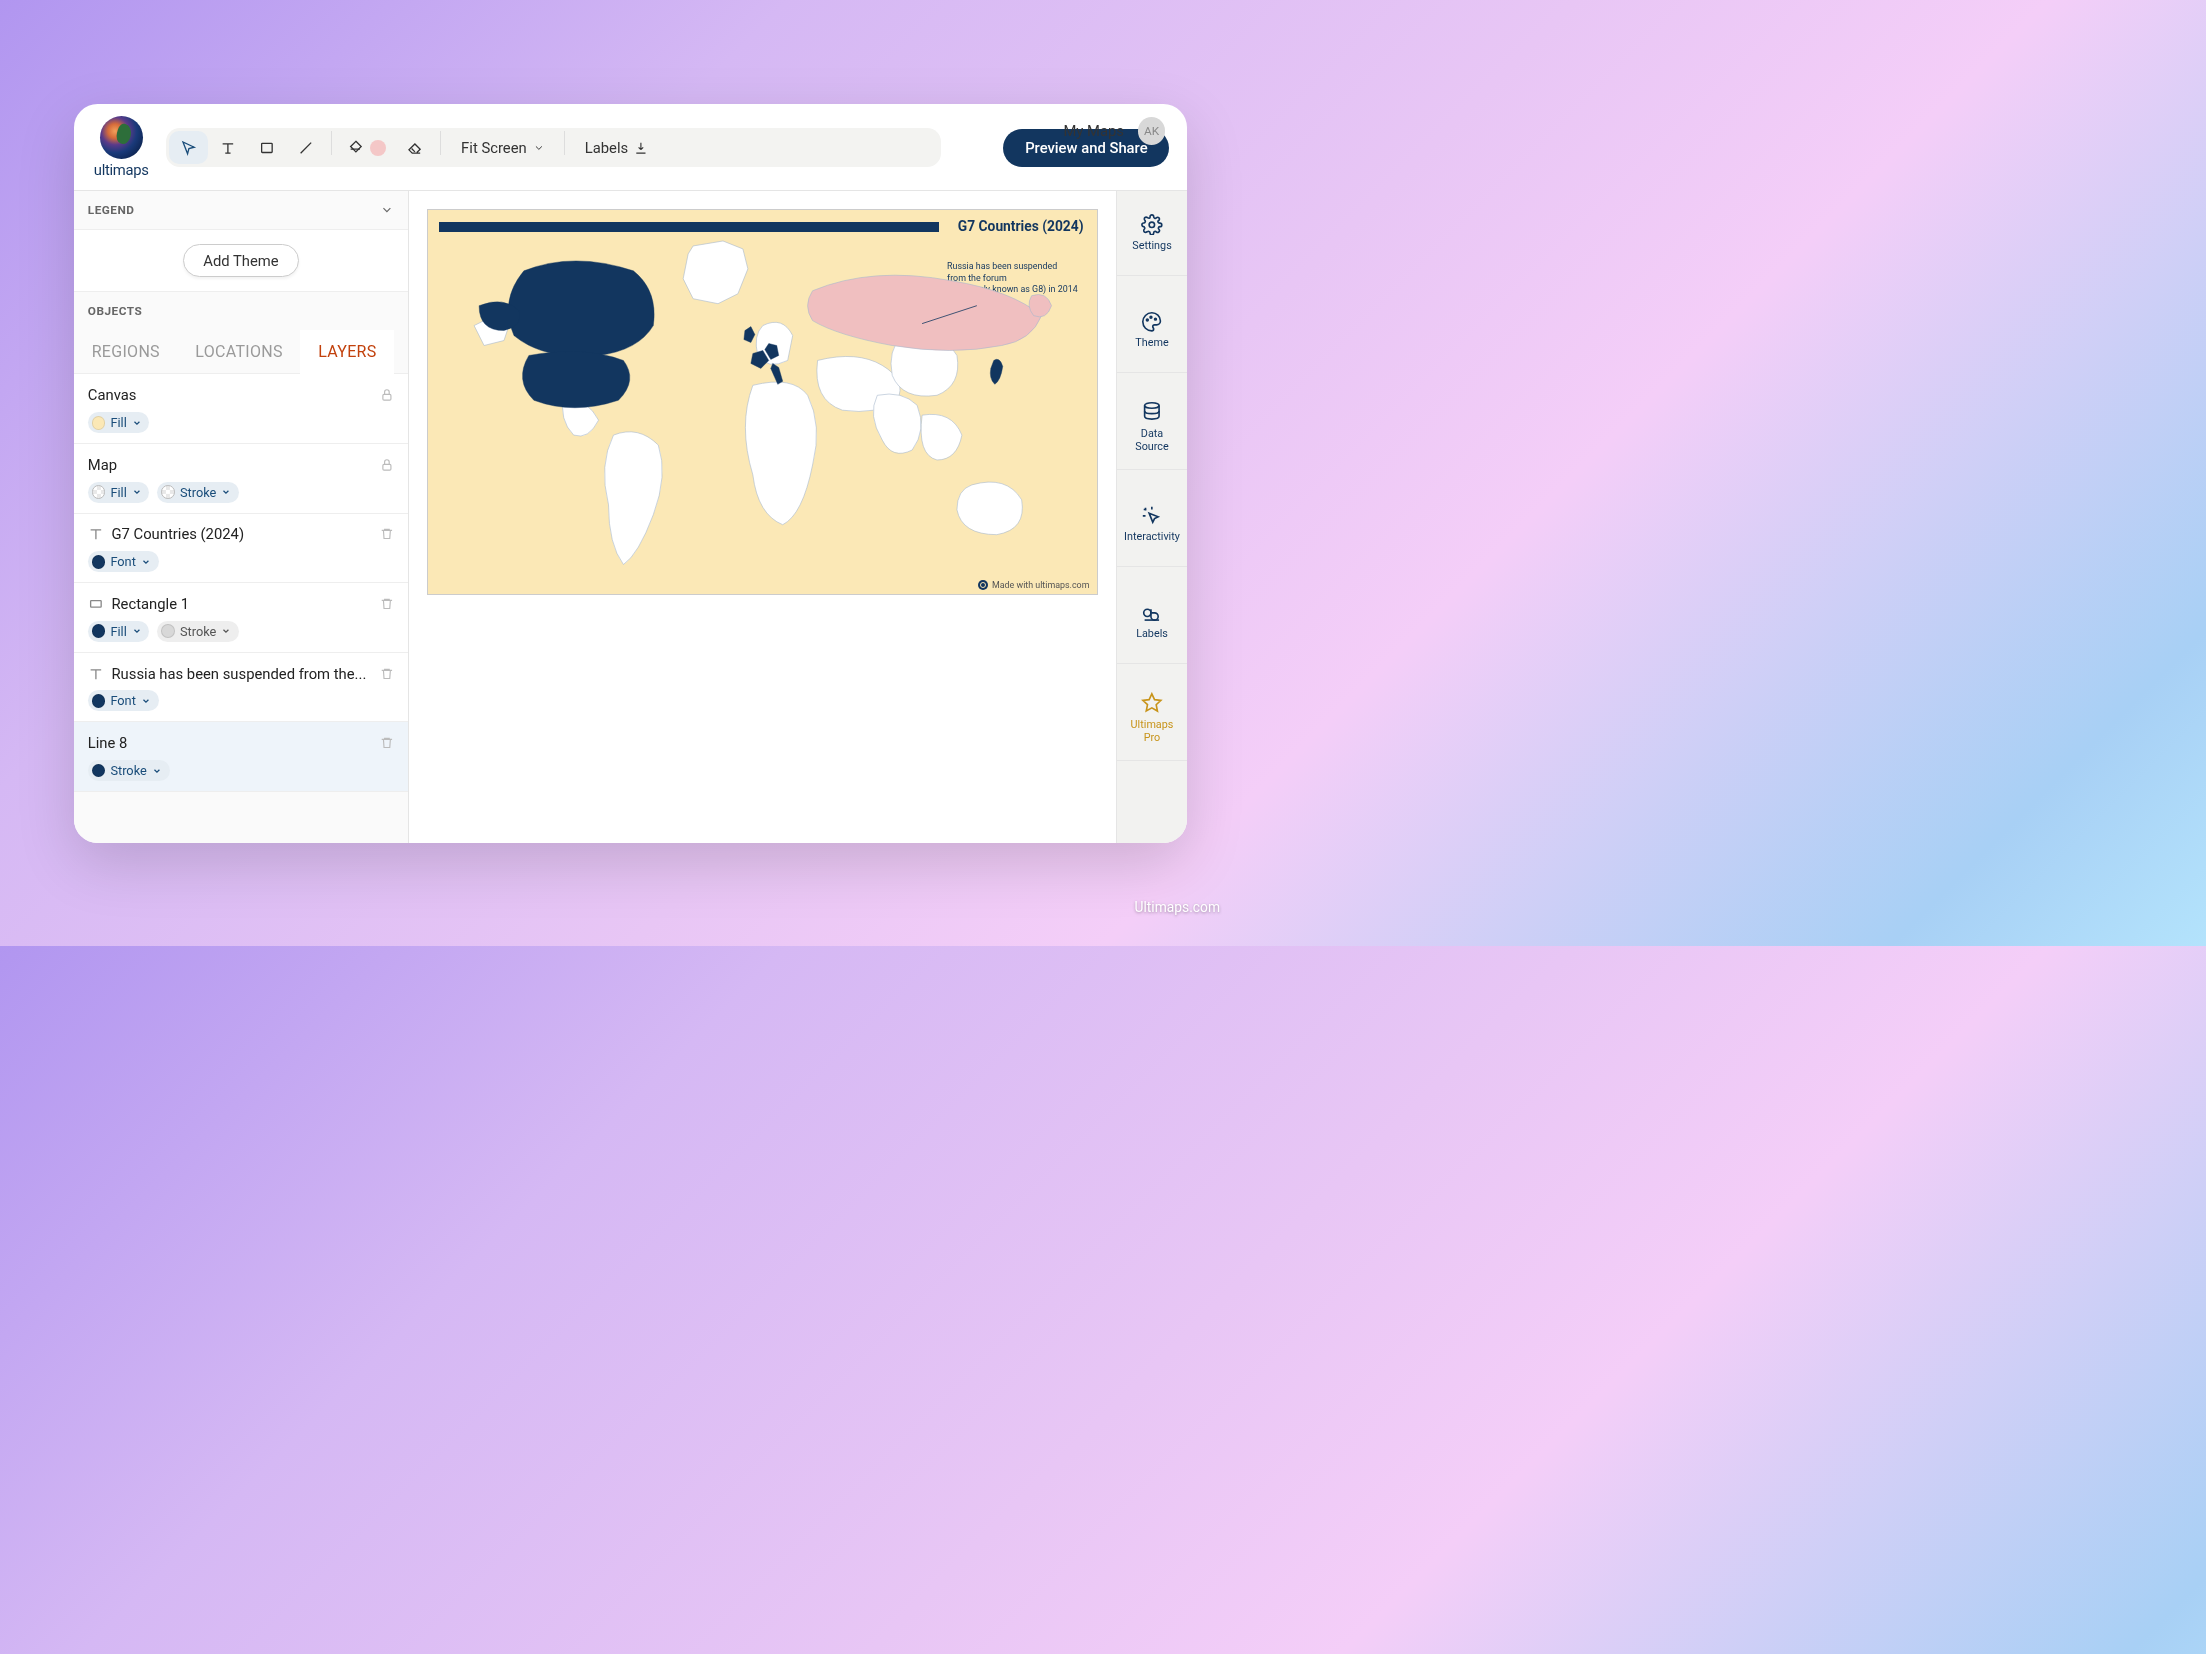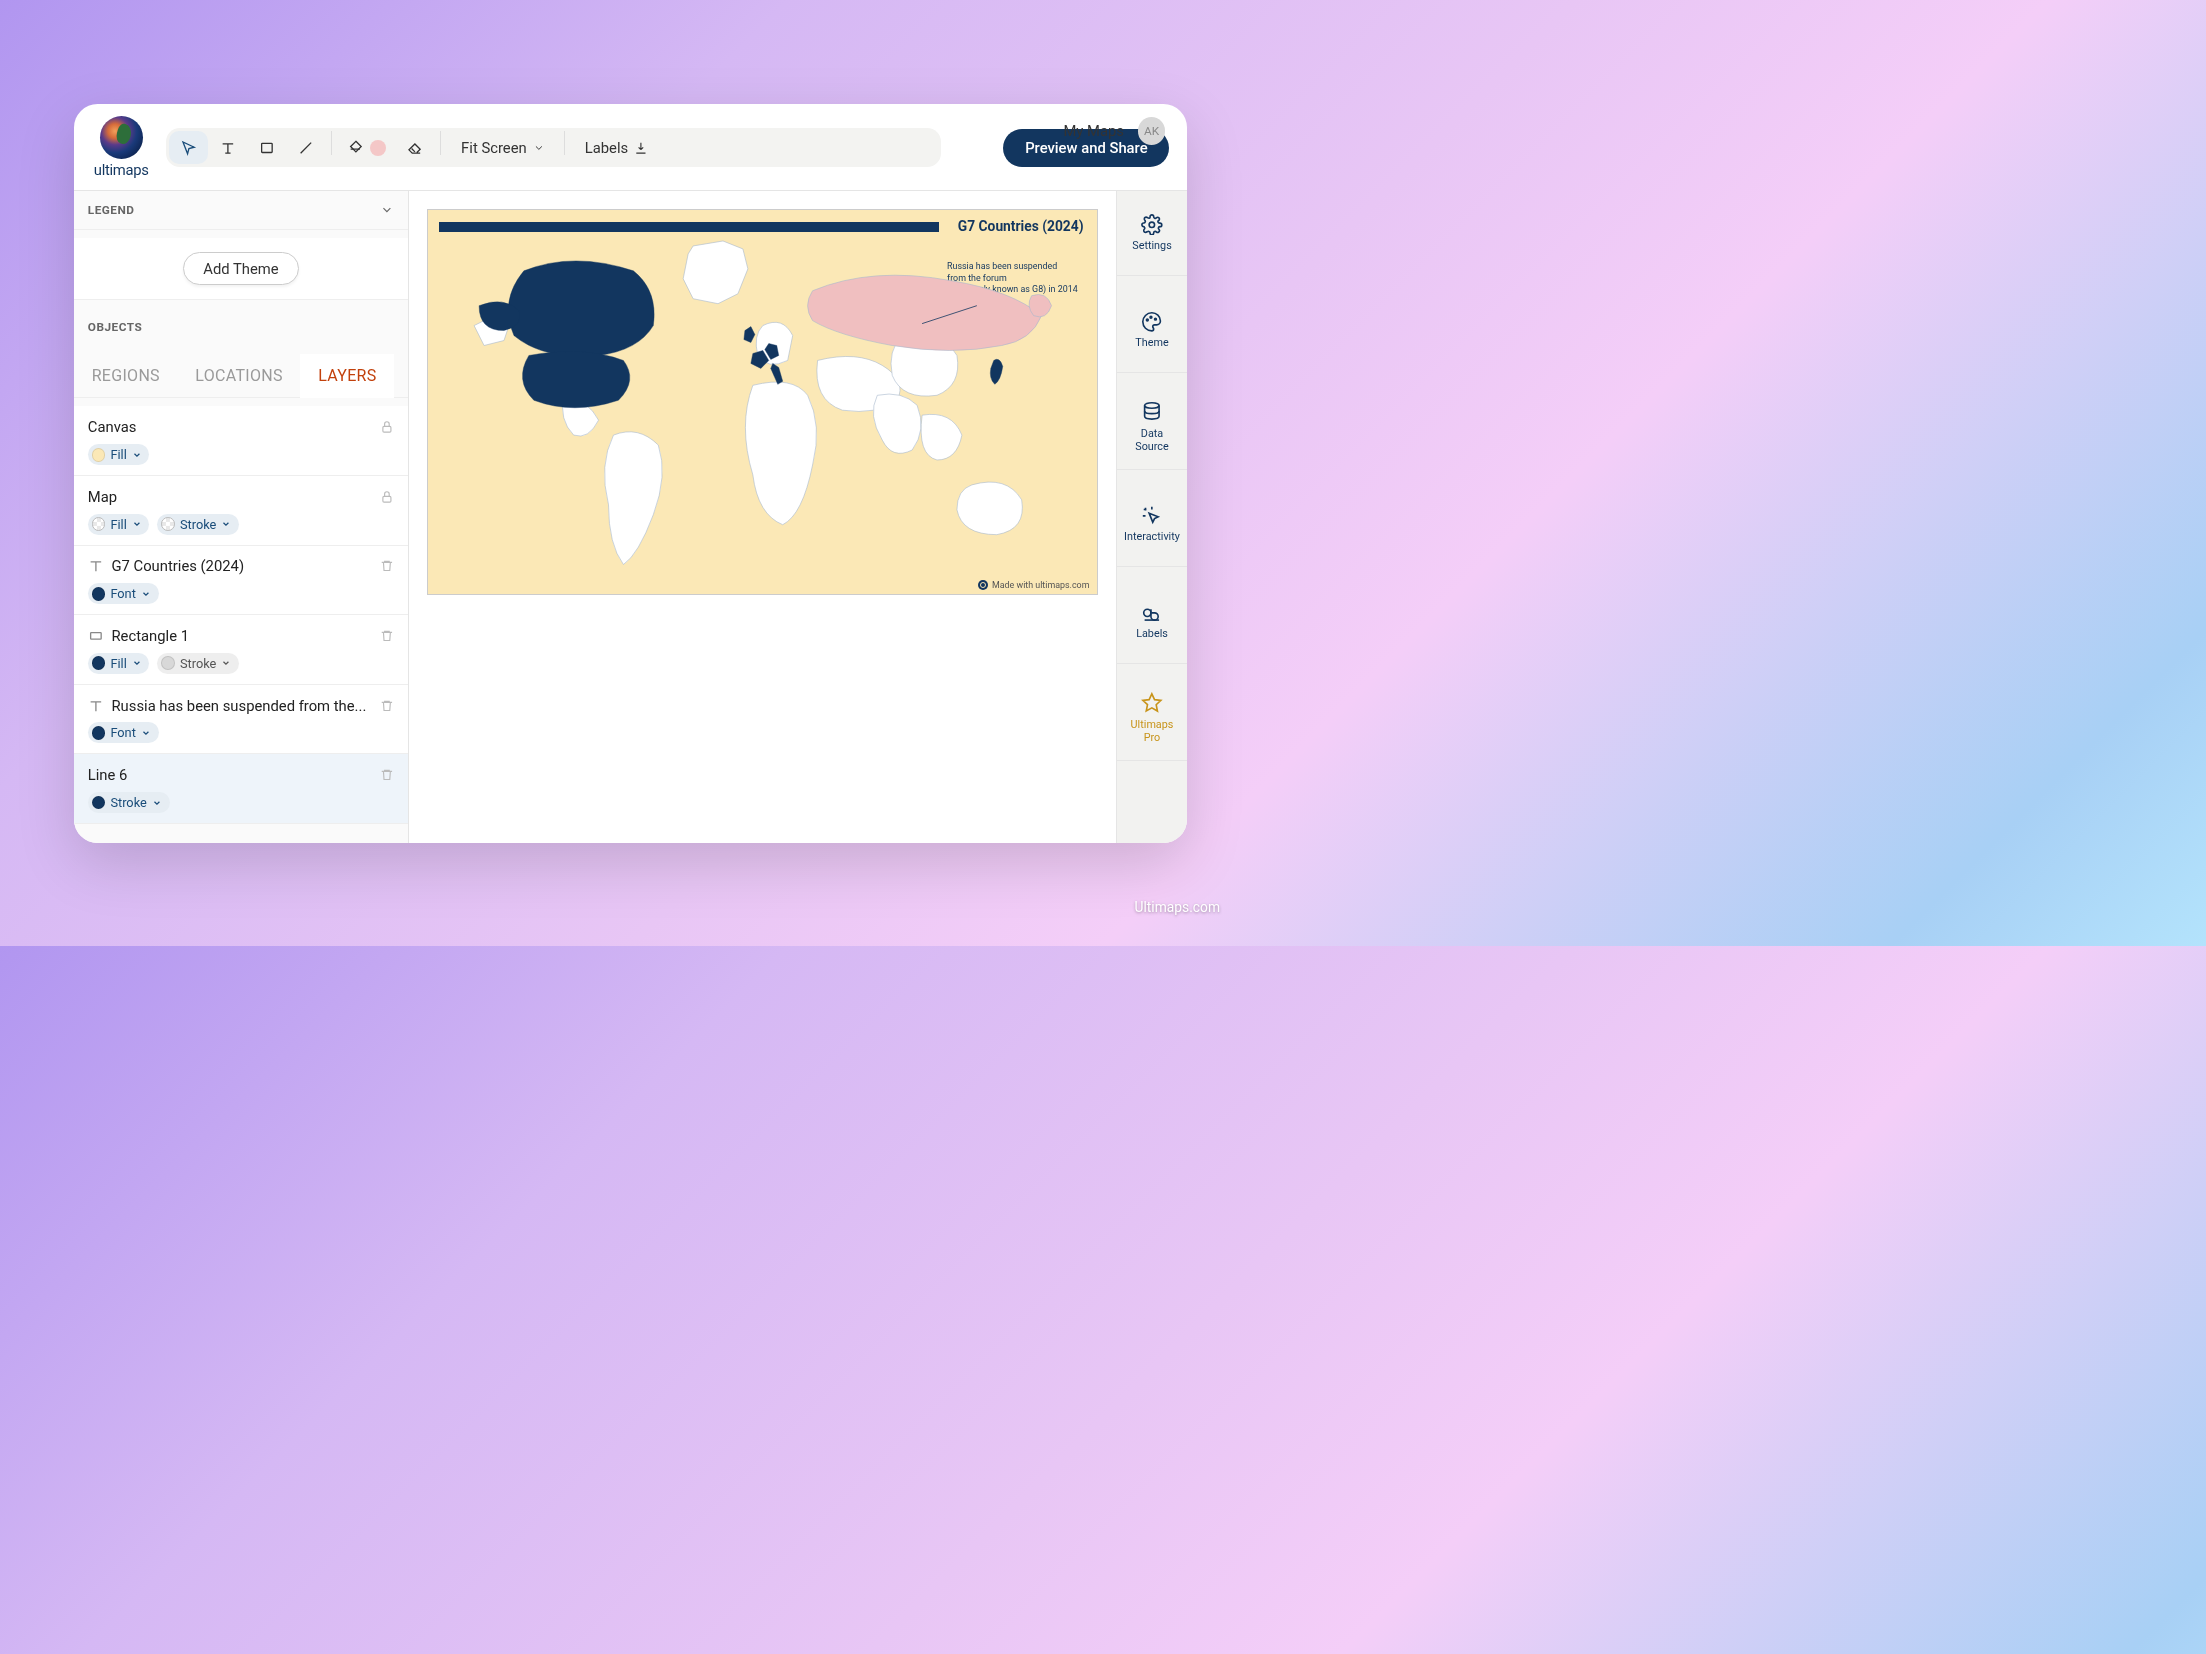--- a/index.html
+++ b/index.html
@@ -41,21 +41,21 @@
 .tool-btn { width:39px; height:33px; display:flex; align-items:center; justify-content:center; border-radius:9.9px; cursor:pointer; color:#333;}
 .tool-btn.active { background:#e6edf3; color:#1a4d7a;}
 .tool-btn.fill { width:auto; padding:0 9.9px; gap:5.9px;}
 .swatch-mini { width:15.8px; height:15.8px; border-radius:50%; }
 .tool-sep { width:1px; height:23.6px; background:#ddd; margin:0 5.9px;}
 .tool-text { padding:0 13.8px; height:33px; display:flex; align-items:center; gap:5.9px; cursor:pointer; font-size:14.8px; color:#333;}
 .preview-btn { background:#12365f; color:#fff; padding:9.9px 21.7px; border-radius:19.7px; font-size:14.8px; font-weight:500; cursor:pointer; margin-left:auto;}
 
 
 .main { flex:1; display:flex; overflow:hidden; border-top:1px solid #e5e5e5; margin-top:7.9px;}
-.left-panel { width:335px; background:#fafafa; border-right:1px solid #e5e5e5; display:flex; flex-direction:column; overflow:auto;gap:8px;}
+.left-panel { width:335px; background:#fafafa; border-right:1px solid #e5e5e5; display:flex; flex-direction:column; overflow:auto;}
 .canvas-area { flex:1; position:relative; background:#fff; padding:17.7px;}
 .right-rail { width:71px; background:#f2f2f0; border-left:1px solid #e5e5e5; display:flex; flex-direction:column;gap:12px;}
 
 
 .section-hdr { display:flex; align-items:center; justify-content:space-between; padding:11.8px 13.8px; font-size:11.8px; font-weight:700; letter-spacing:0.5px; color:#666; border-bottom:1px solid #eee; text-transform:uppercase;}
 .chev { width:13.8px; height:13.8px; color:#666;}
 .add-legend-row { padding:13.8px; display:flex; justify-content:center; background:#fff; border-bottom:1px solid #eee;}
 .add-legend-btn { border:1px solid #ccc; background:#fff; border-radius:17.7px; padding:6.9px 19.7px; font-size:14.8px; color:#333; cursor:pointer; box-shadow:0 2px 3px rgba(0,0,0,0.05);}
 .tabs { display:flex; padding:0; border-bottom:1px solid #eee;}
 .tab { flex:0 0 auto; padding:11.8px 17.7px; font-size:16px; font-weight:400; letter-spacing:0.3px; color:#9a9a9a; cursor:pointer;}
@@ -294,21 +294,21 @@
                 <span class="chip-swatch" style="background: rgb(18, 54, 95);"></span>
                 <span>Font</span>
                 <svg class="chip-chev" viewBox="0 0 24 24" fill="none" stroke="currentColor" stroke-width="3">
                   <path d="M6 9l6 6 6-6"></path>
                 </svg>
               </div>
             </div>
           </div>
           <div class="layer-item selected">
             <div class="layer-head">
-              <span class="layer-title">Line 6</span>
+              <span class="layer-title">Line 8</span>
               <svg class="layer-del" viewBox="0 0 24 24" fill="none" stroke="currentColor" stroke-width="2">
                 <path d="M3 6h18M8 6V4h8v2M6 6l1 14h10l1-14"></path>
               </svg>
             </div>
             <div class="chip-row">
               <div class="chip">
                 <span class="chip-swatch" style="background: rgb(18, 54, 95);"></span>
                 <span>Stroke</span>
                 <svg class="chip-chev" viewBox="0 0 24 24" fill="none" stroke="currentColor" stroke-width="3">
                   <path d="M6 9l6 6 6-6"></path>

